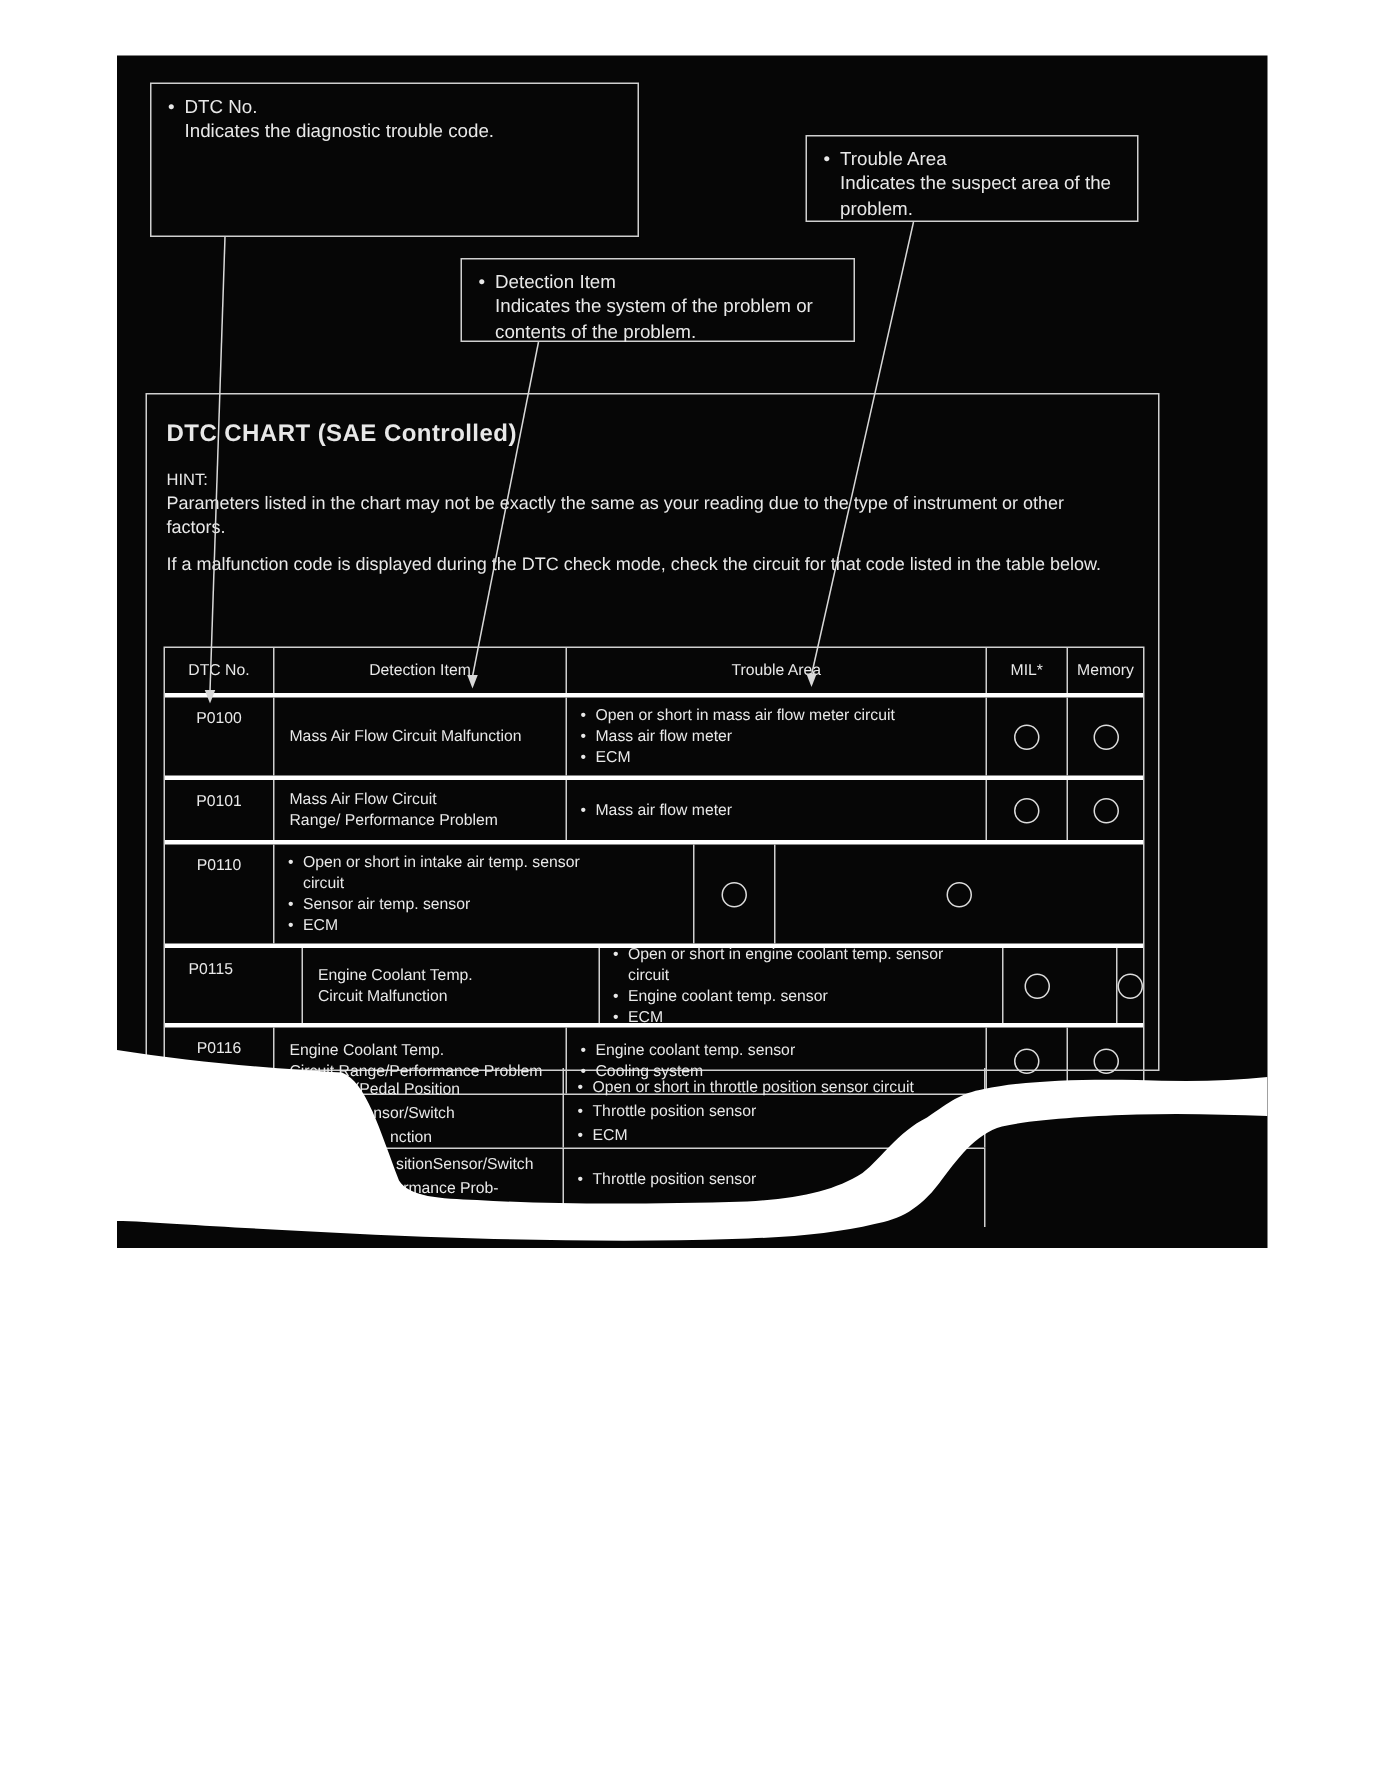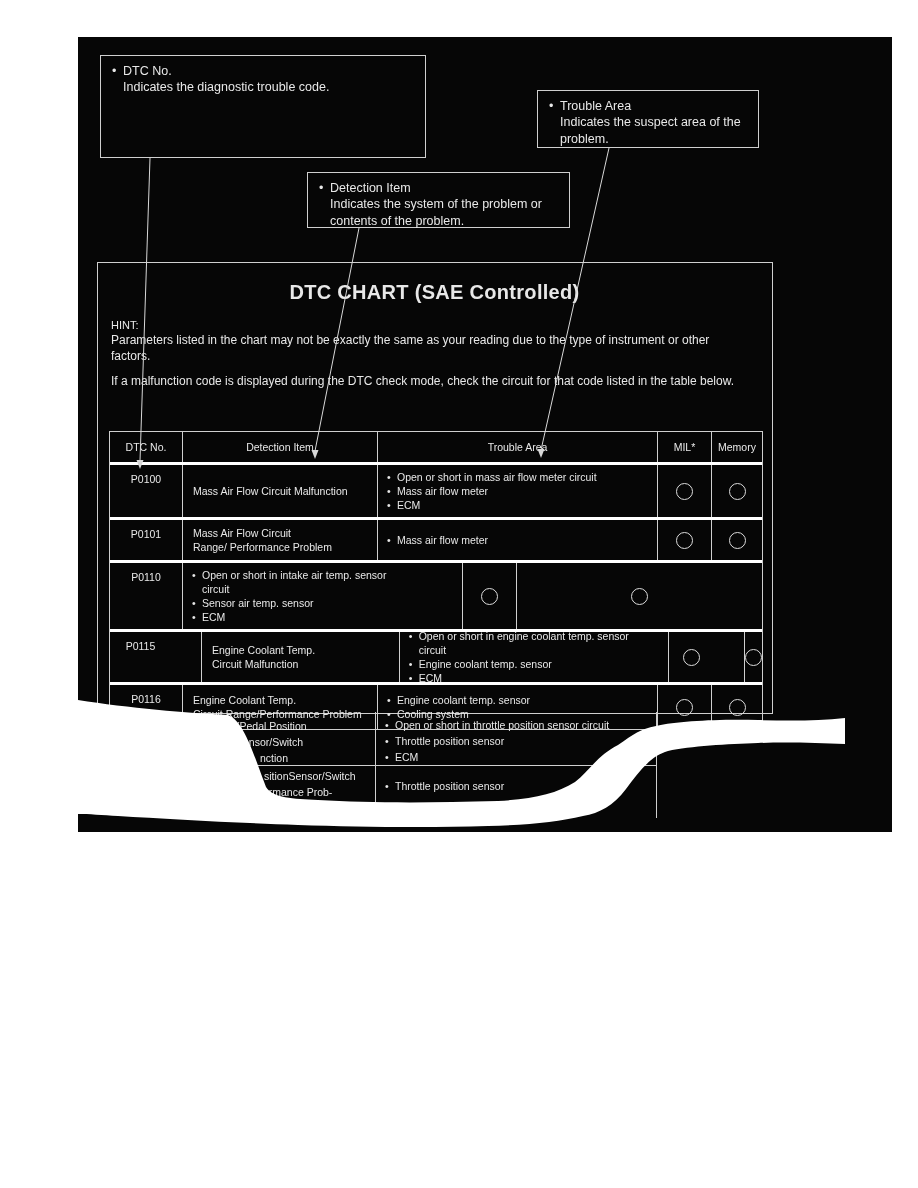--- a/index.html
+++ b/index.html
@@ -3,41 +3,40 @@
 <meta charset="utf-8">
 <style>
   html,body{margin:0;padding:0;}
   body{
     width:918px;height:1188px;background:#ffffff;position:relative;
     font-family:"Liberation Sans", sans-serif;color:#e8e8e8;overflow:hidden;
   }
   .panel{
     position:absolute;left:78px;top:37px;width:767px;height:795px;
     background:#060606;
-    padding-left:47px;
   }
   
   .callout{
     position:absolute;border:1px solid #cfcfcf;background:#060606;
     font-size:12.5px;line-height:1.3;padding:7px 9px;box-sizing:border-box;
   }
   .co-label{position:relative;padding-left:13px;}
   .co-label::before{content:"\2022";position:absolute;left:2px;}
   .co-desc{padding-left:13px;}
   .callout-dtc{left:22px;top:18px;width:326px;height:103px;}
   .callout-trouble{left:459px;top:53px;width:222px;height:58px;}
   .callout-detect{left:229px;top:135px;width:263px;height:56px;}
   
   .arrows{position:absolute;left:0;top:0;z-index:4;pointer-events:none;}
   
   .mainbox{
     position:absolute;left:19px;top:225px;width:676px;height:452px;
     border:1px solid #cfcfcf;background:#060606;box-sizing:border-box;
   }
-  .title{font-size:20px;font-weight:bold;letter-spacing:.3px;margin:18px 14px 0 13px;text-align:center;}
+  .title{font-size:16px;font-weight:bold;letter-spacing:.3px;margin:18px 14px 0 13px;}
   .hint{font-size:11px;margin:15px 14px 0 13px;}
   .para{font-size:12px;line-height:1.32;margin:2px 22px 0 13px;}
   .para.p2{margin-top:9px;}
   
   .dtc-table{
     position:absolute;left:11px;top:168px;width:654px;
     border:1px solid #cfcfcf;box-sizing:border-box;font-size:10.5px;line-height:1.35;
   }
   .tr{display:flex;border-top:3px solid #ffffff;}
   .tr.head{border-top:none;height:30px;}

